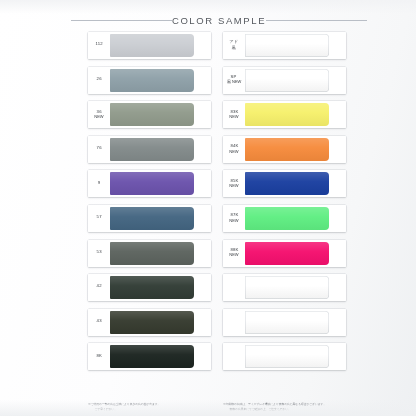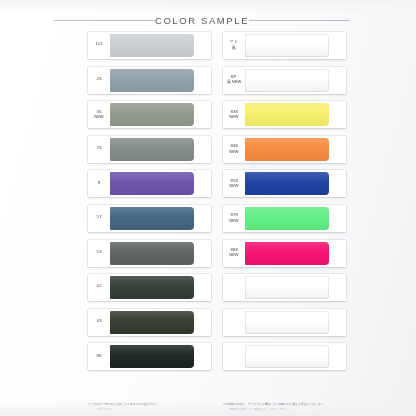--- a/index.html
+++ b/index.html
@@ -38,21 +38,21 @@
     left: 0; right: 0; bottom: 0;
     height: 16px;
     background: linear-gradient(rgba(255,255,255,0), #eef0f2);
     pointer-events: none;
   }
 
   
   .header {
     position: absolute;
     top: 12px;
-    left: 54px;
+    left: 71px;
     width: 296px;
     height: 16px;
     display: flex;
     align-items: center;
   }
   .rule {
     flex: 1 1 auto;
     height: 1px;
     background: #b9bec6;
   }

